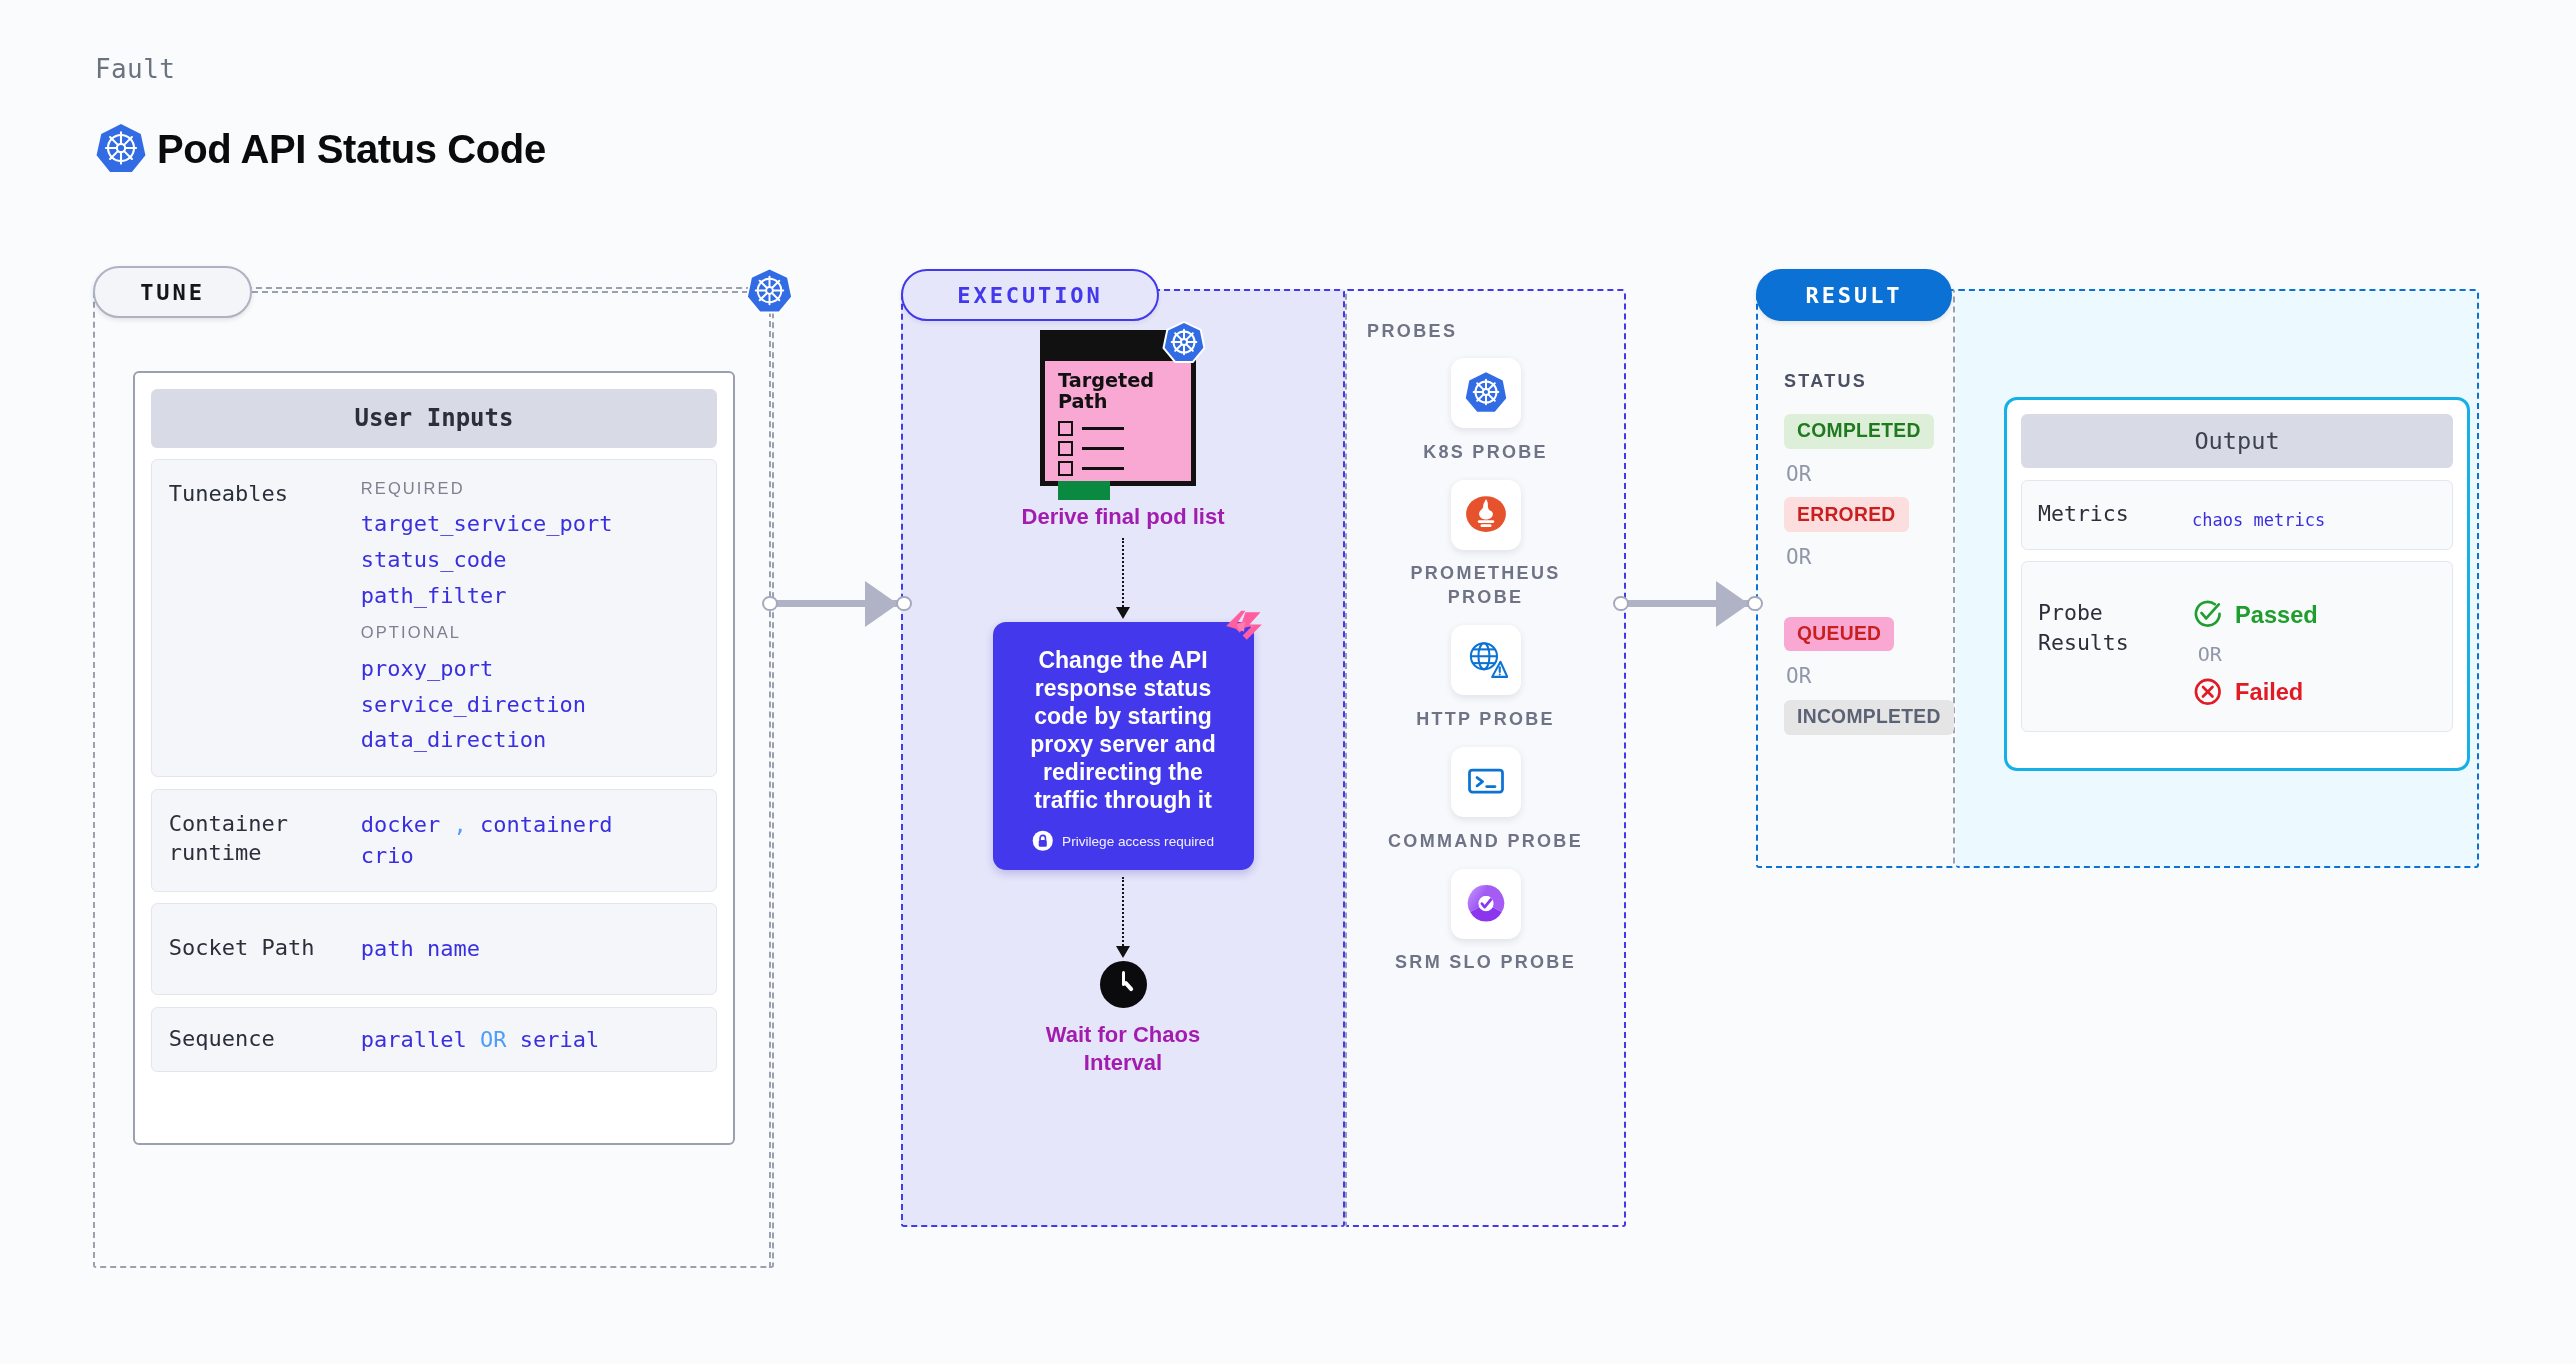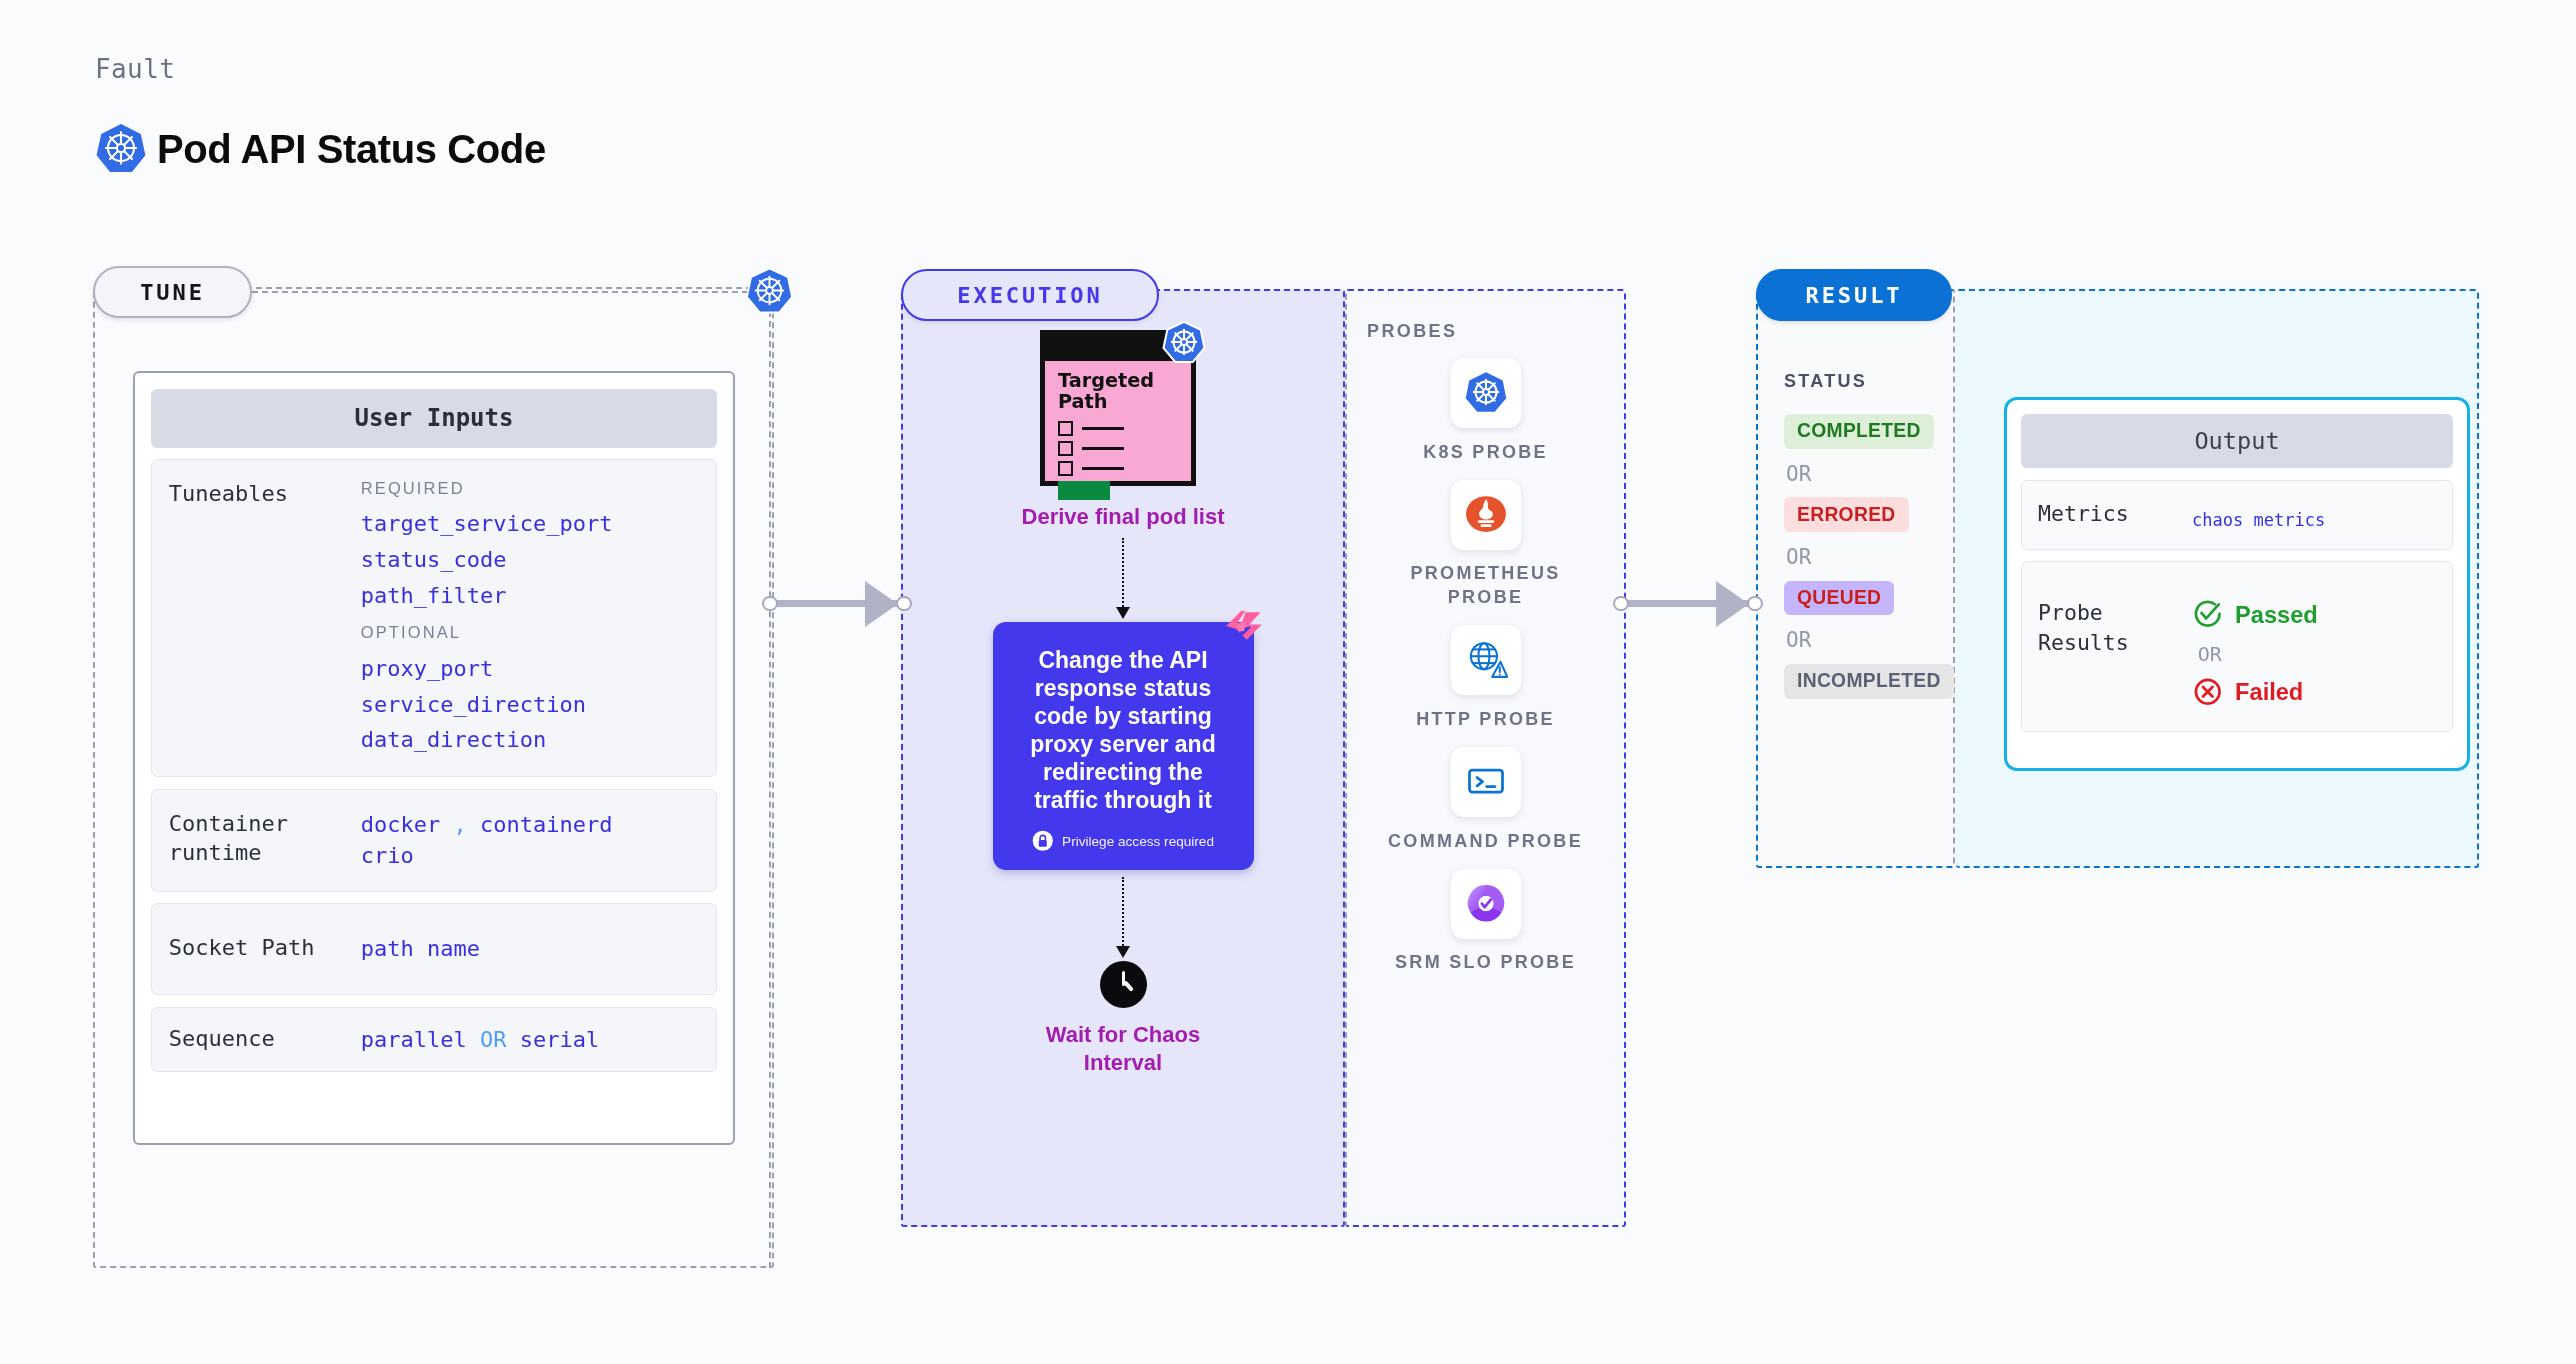--- a/index.html
+++ b/index.html
@@ -241,21 +241,21 @@
   .status-stack {
     position: absolute; left: 1784px; top: 414px;
     display: flex; flex-direction: column; align-items: flex-start;
   }
   .status-chip {
     border-radius: 6.4px; padding: 6.4px 13px;
     font-size: 19.3px; font-weight: 700; letter-spacing: 0.3px;
   }
   .chip-completed { background: #deefd9; color: #1f7a1f; }
   .chip-errored   { background: #fcdede; color: #c9201f; }
-  .chip-queued    { background: #c4b5fd; color: #c9201f; }
+  .chip-queued    { background: #f9a8d4; color: #c9201f; margin-top: 36px; }
   .chip-incomplete{ background: #e5e5e5; color: #5c6276; }
   .status-or {
     font-family: "DejaVu Sans Mono", monospace;
     font-size: 21px; color: #9097a8; margin: 13px 0 11.5px 2.1px;
   }
 
   
   .out-card {
     position: absolute; left: 2004px; top: 397px; width: 466px; height: 374px;
     background: #ffffff; border: 3.6px solid #14b0e6; border-radius: 13px;

